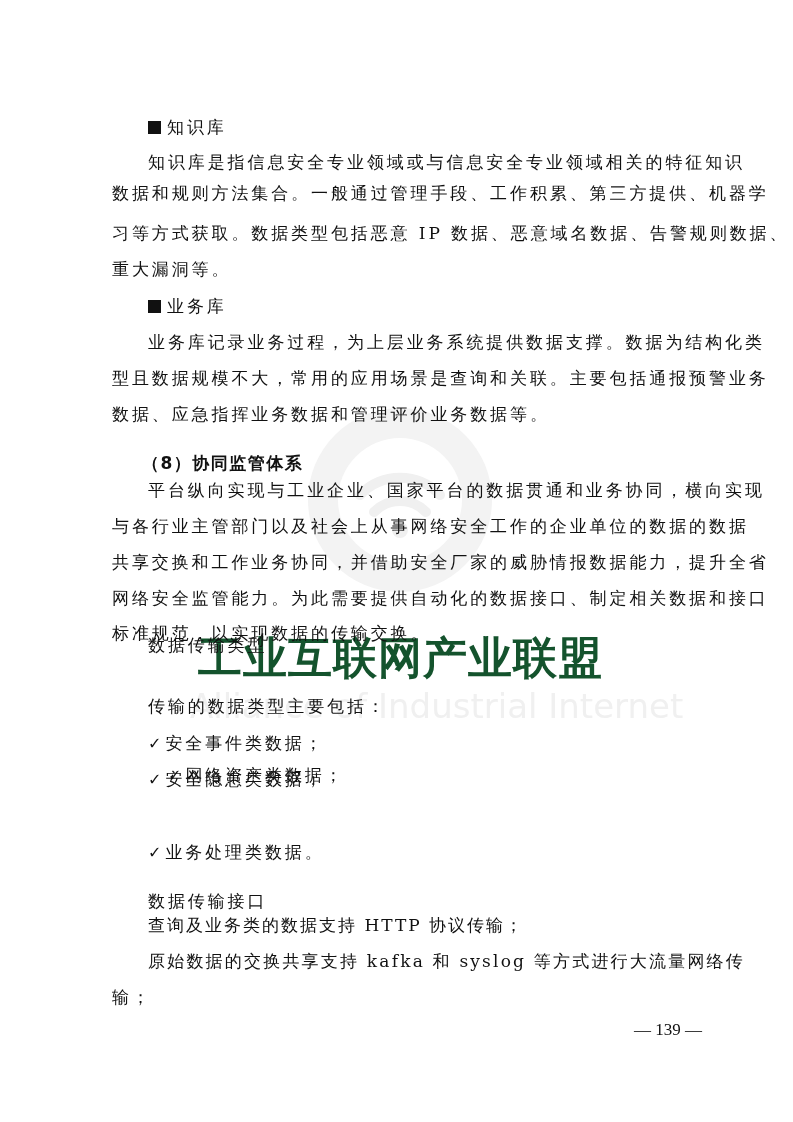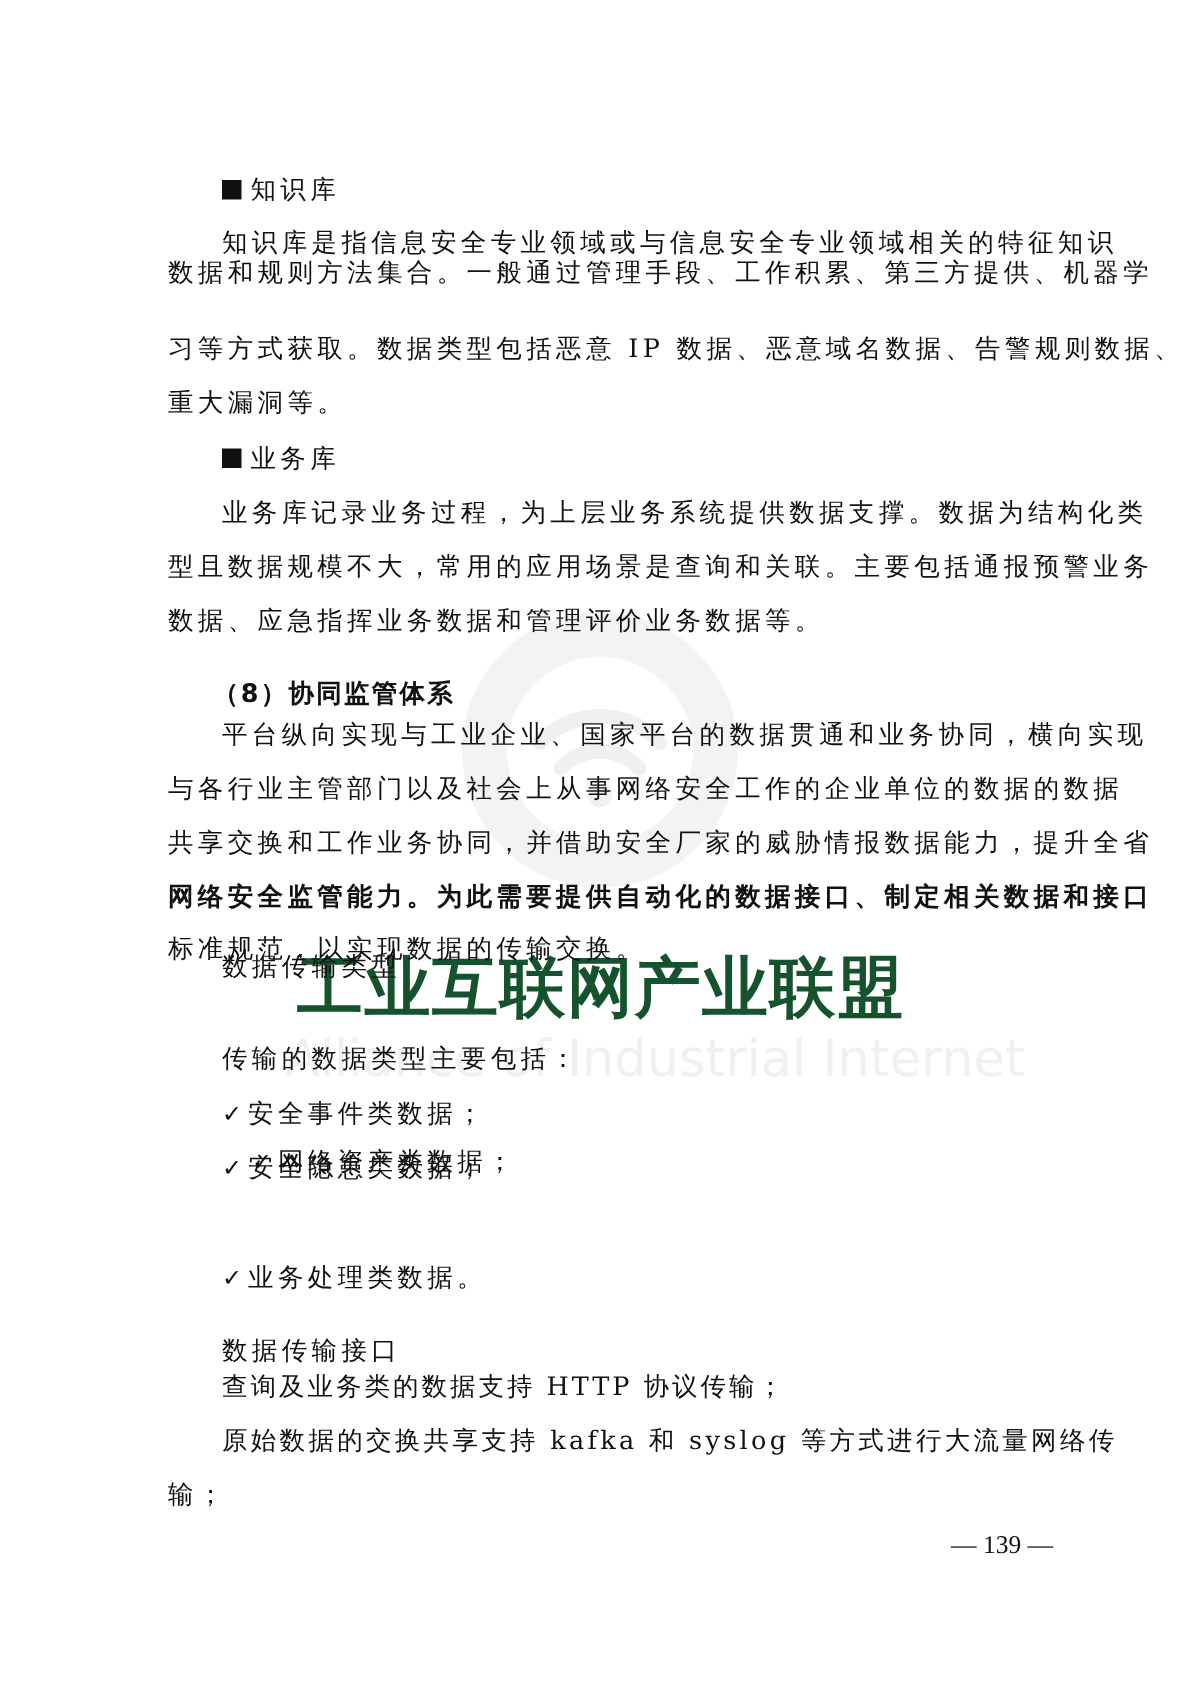--- a/index.html
+++ b/index.html
@@ -111,36 +111,36 @@
 </svg>
 <div class="watermark-cn">工业互联网产业联盟</div>
 <div class="watermark-en">Alliance of Industrial Internet</div>
 
 <div class="page">
 
   <div class="line indent" style="top:2px;">
     <span class="bullet-square"></span><span>知识库</span>
   </div>
   <div class="line indent" style="top:37px;">知识库是指信息安全专业领域或与信息安全专业领域相关的特征知识</div>
-  <div class="line" style="top:57px;">数据和规则方法集合。一般通过管理手段、工作积累、第三方提供、机器学</div>
+  <div class="line" style="top:68px;">数据和规则方法集合。一般通过管理手段、工作积累、第三方提供、机器学</div>
   <div class="line" style="top:108px;">习等方式获取。数据类型包括恶意 IP 数据、恶意域名数据、告警规则数据、</div>
   <div class="line" style="top:144px;">重大漏洞等。</div>
 
   <div class="line indent" style="top:181px;">
     <span class="bullet-square"></span><span>业务库</span>
   </div>
   <div class="line indent" style="top:217px;">业务库记录业务过程，为上层业务系统提供数据支撑。数据为结构化类</div>
   <div class="line" style="top:253px;">型且数据规模不大，常用的应用场景是查询和关联。主要包括通报预警业务</div>
   <div class="line" style="top:289px;">数据、应急指挥业务数据和管理评价业务数据等。</div>
 
   <div class="line bold" style="top:338px; left:30px; letter-spacing:1.5px;">（8）协同监管体系</div>
   <div class="line indent" style="top:365px;">平台纵向实现与工业企业、国家平台的数据贯通和业务协同，横向实现</div>
   <div class="line" style="top:401px;">与各行业主管部门以及社会上从事网络安全工作的企业单位的数据的数据</div>
   <div class="line" style="top:437px;">共享交换和工作业务协同，并借助安全厂家的威胁情报数据能力，提升全省</div>
-  <div class="line" style="top:473px;font-weight:bold;">网络安全监管能力。为此需要提供自动化的数据接口、制定相关数据和接口</div>
+  <div class="line" style="top:473px;">网络安全监管能力。为此需要提供自动化的数据接口、制定相关数据和接口</div>
   <div class="line" style="top:508px;">标准规范，以实现数据的传输交换。</div>
 
   <div class="line indent" style="top:520px;">数据传输类型</div>
   <div class="line indent" style="top:581px;">传输的数据类型主要包括：</div>
 
   <div class="line indent" style="top:618px;">
     <span class="check">✓</span><span>安全事件类数据；</span>
   </div>
   <div class="line indent" style="top:654px;">
     <span class="check">✓</span><span>安全隐患类数据；</span>

